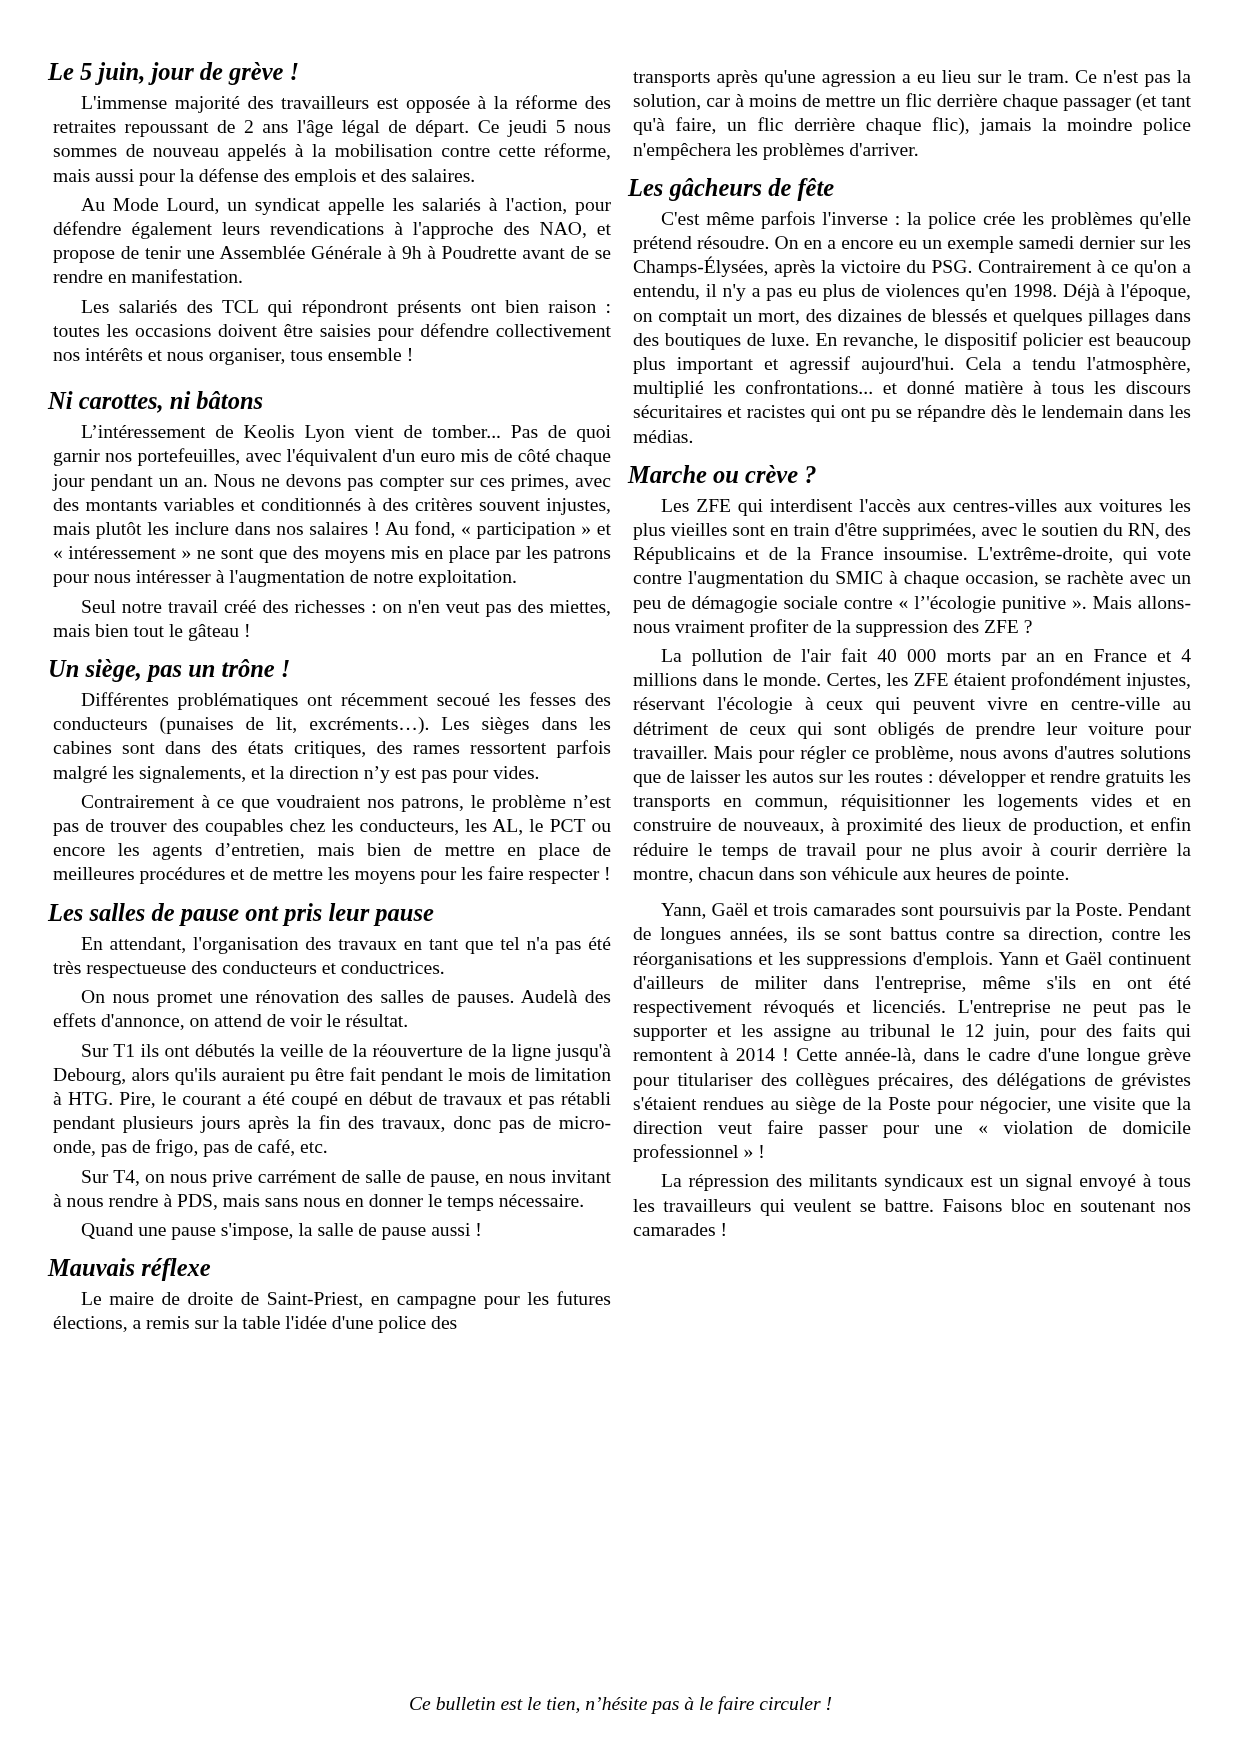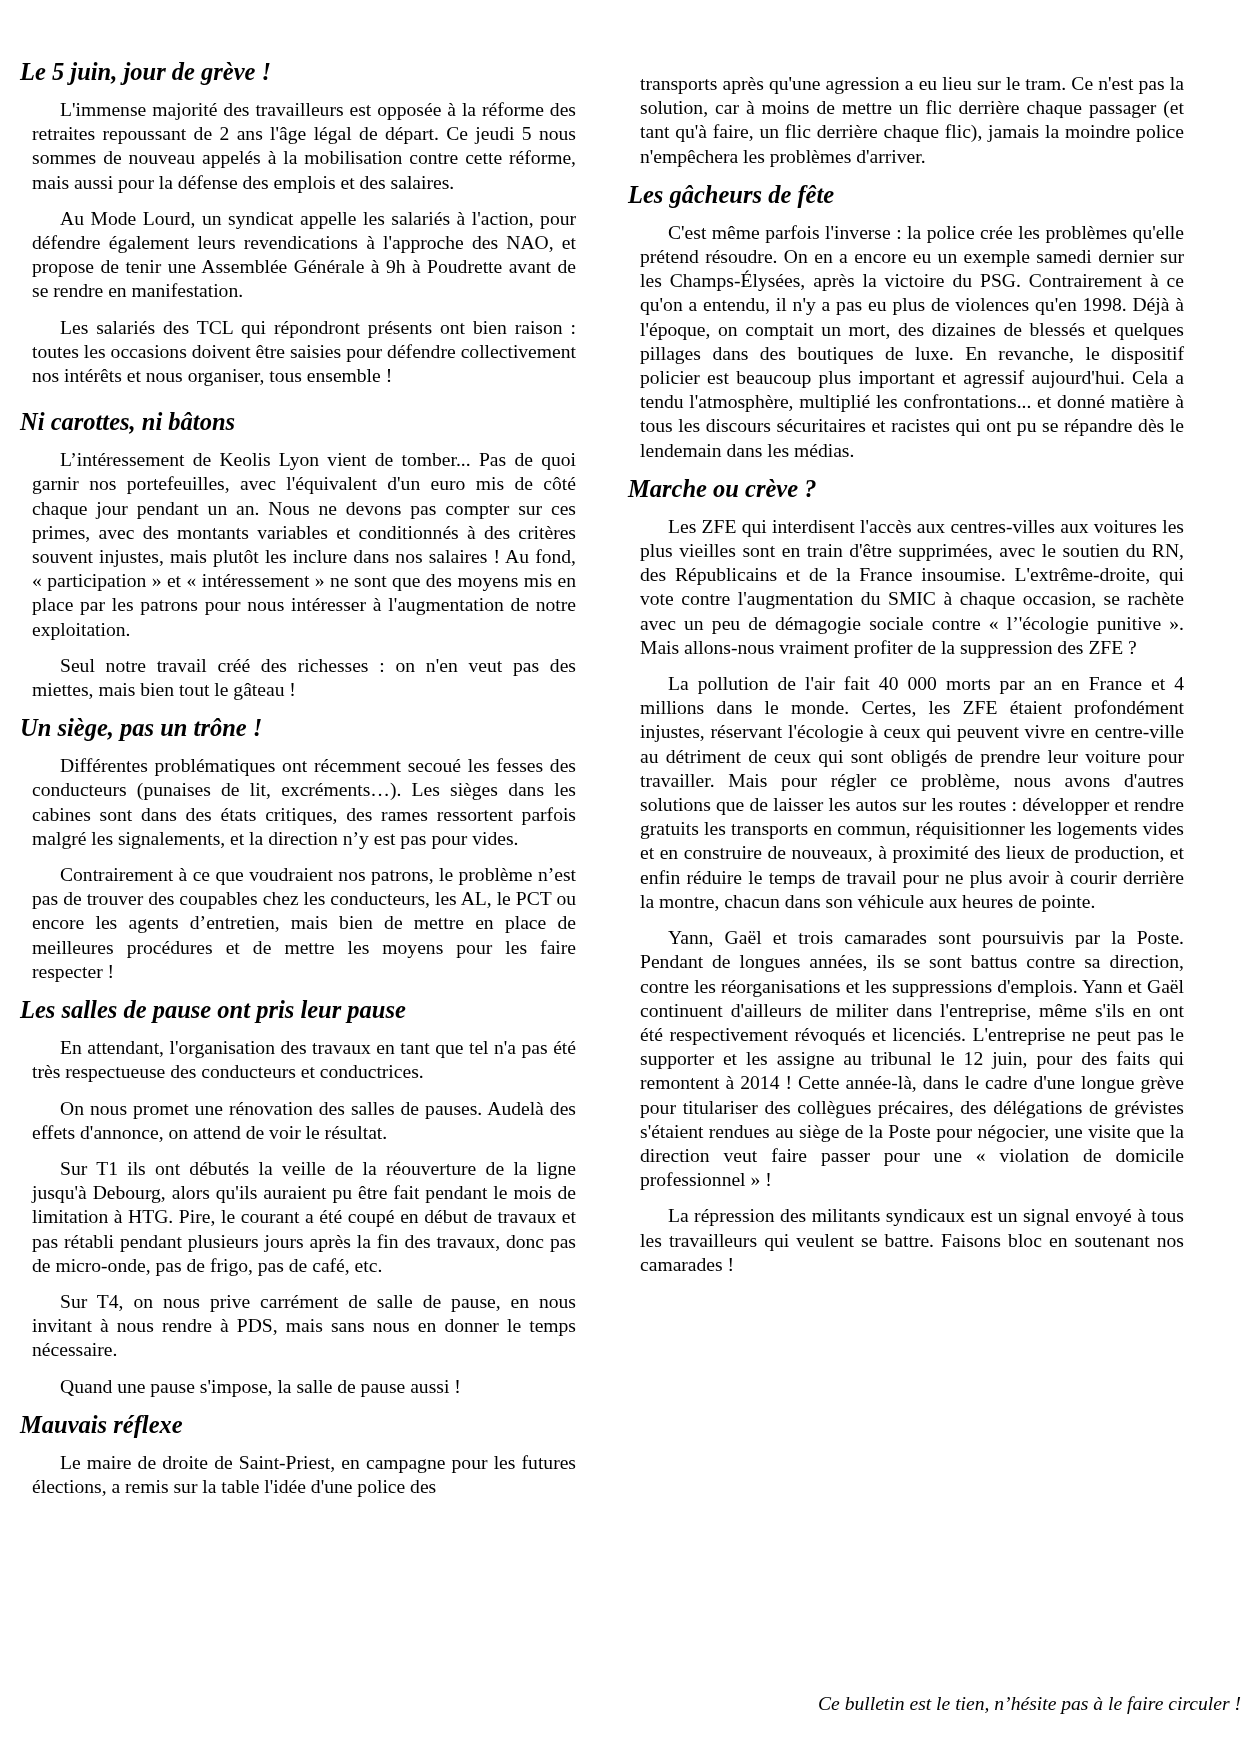--- a/index.html
+++ b/index.html
@@ -1,28 +1,28 @@
 <!DOCTYPE html>
 <html><head>
 <meta charset="utf-8">
 <style>
   html, body { margin:0; padding:0; background:#ffffff; }
   body { width:1241px; height:1754px; position:relative; overflow:hidden;
          font-family:"Liberation Serif", serif; color:#000; }
   .col { position:absolute; top:58px; }
-  .col-left { left:20px; width:568px; }
+  .col-left { left:48px; width:568px; }
   .col-right { left:628px; width:568px; }
   .col-right.top-cont { top:60px; }
   h2 { font-family:"Liberation Serif", serif; font-style:italic; font-weight:bold;
        font-size:24.5px; line-height:28px; margin:0 0 1px 0; }
-  p { margin:12px; font-size:19.6px; line-height:24.2px; text-align:justify;
+  p { margin:5px; font-size:19.6px; line-height:24.2px; text-align:justify;
       text-indent:28px; hyphens:manual; }
   p.noindent { text-indent:0; }
   .section { margin-bottom:10px; }
-  .footer { position:absolute; left:0; width:1241px; top:1693px; text-align:right; }
+  .footer { position:absolute; left:0; width:1241px; top:1693px; text-align:center; }
   .footer .tagline { font-style:italic; font-size:19.6px; line-height:22px; }
   .footer .contact { font-size:17.5px; line-height:21px; }
 </style>
 </head>
 <body>
 
 <div class="col col-left">
 
   <div class="section" style="margin-bottom:20px">
     <h2>Le 5 juin, jour de grève !</h2>

